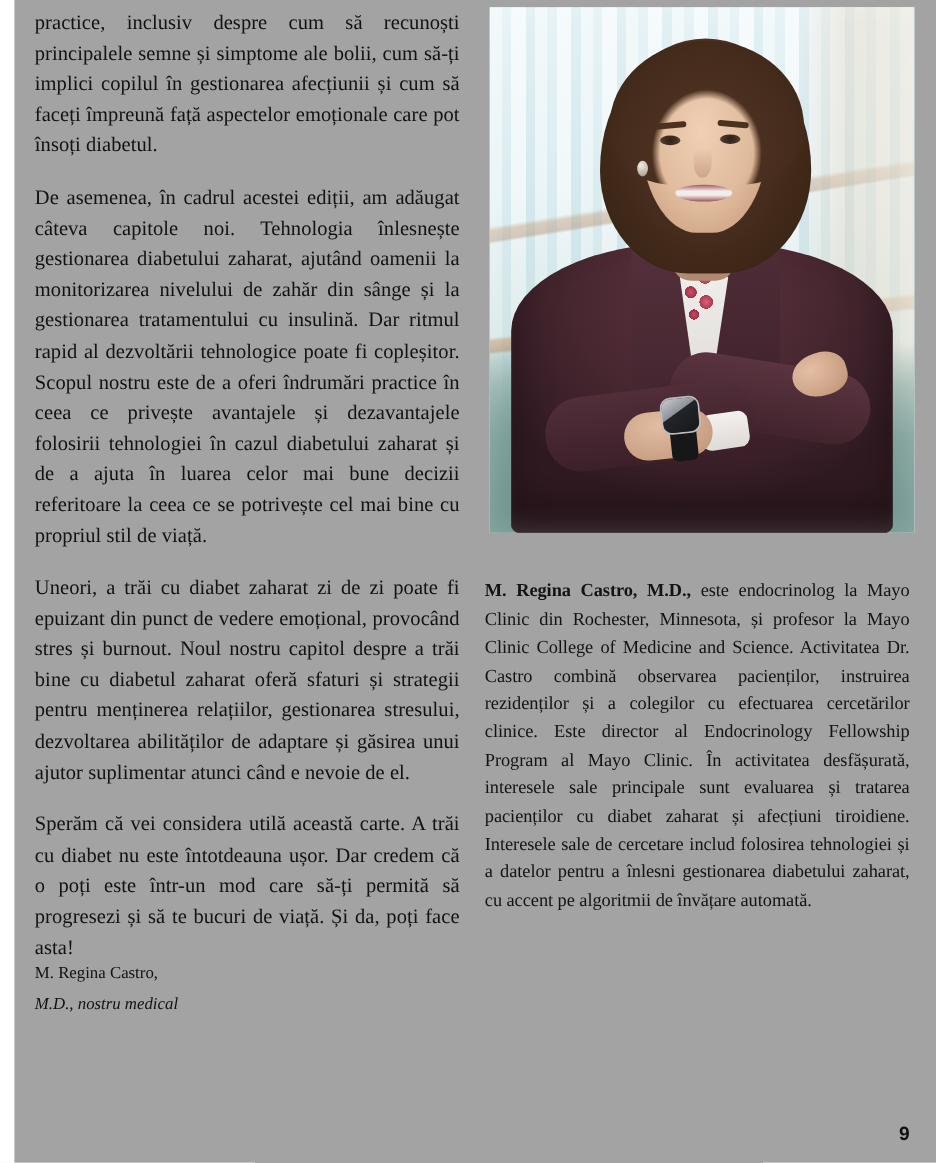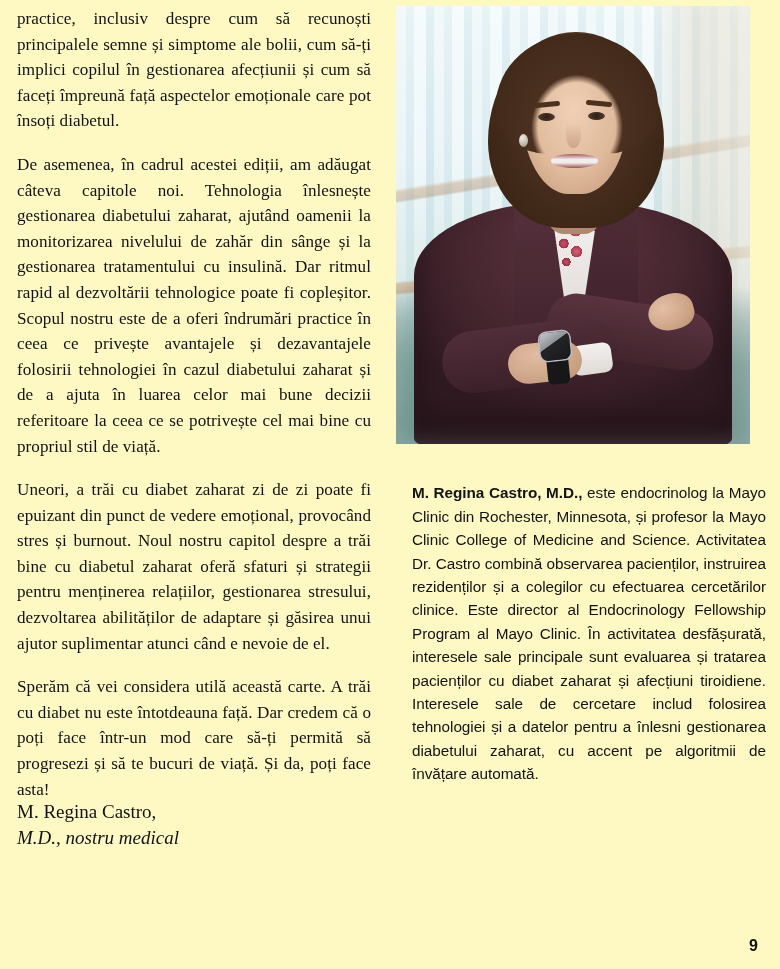--- a/index.html
+++ b/index.html
@@ -13,21 +13,22 @@
     position: relative;
     overflow: hidden;
     font-family: "Liberation Serif", "DejaVu Serif", serif;
     color: #111111;
   }
 
   
   #page {
     position: absolute;
     inset: 0;
-    background: #fef9c3;
+    background: #a3a3a3;
+    margin-left: 12px;
   }
 
   
   #left-col {
     position: absolute;
     left: 17px;
     top: 6px;
     width: 354px;
   }
   .body-para {
@@ -42,21 +43,21 @@
     letter-spacing: 0.05px;
   }
   .body-para:last-of-type { margin-bottom: 0; }
 
   #signature-block {
     position: absolute;
     left: 17px;
     top: 799px;
     width: 354px;
     font-family: "Liberation Serif", "DejaVu Serif", serif;
-    font-size: 19px;
+    font-size: 14px;
     line-height: 25.6px;
     color: #121212;
   }
   #signature-block .sig-name { display: block; }
   #signature-block .sig-role { display: block; font-style: italic; }
 
   
   #right-col {
     position: absolute;
     left: 396px;
@@ -304,24 +305,24 @@
   }
   .photo-soft {
     position: absolute; inset: 0;
     box-shadow: inset 0 0 26px rgba(255,255,255,0.22);
     pointer-events: none;
   }
 
   
   #photo-caption {
     position: absolute;
-    left: 412px;
+    left: 392px;
     top: 466px;
     width: 354px;
-    font-family: Liberation Sans, sans-serif;
+    font-family: Liberation Serif, serif;
     font-size: 15.3px;
     line-height: 23.4px;
     text-align: justify;
     text-justify: inter-word;
     color: #131313;
     letter-spacing: -0.05px;
   }
   #photo-caption .lead { font-weight: bold; }
 
   
@@ -337,21 +338,21 @@
 </style>
 </head>
 <body>
 
 <div id="page">
 
   <div id="left-col">
     <p class="body-para">practice, inclusiv despre cum să recunoști principalele semne și simptome ale bolii, cum să-ți implici copilul în gestionarea afecțiunii și cum să faceți împreună față aspectelor emoționale care pot însoți diabetul.</p>
     <p class="body-para">De asemenea, în cadrul acestei ediții, am adăugat câteva capitole noi. Tehnologia înlesnește gestionarea diabetului zaharat, ajutând oamenii la monitorizarea nivelului de zahăr din sânge și la gestionarea tratamentului cu insulină. Dar ritmul rapid al dezvoltării tehnologice poate fi copleșitor. Scopul nostru este de a oferi îndrumări practice în ceea ce privește avantajele și dezavantajele folosirii tehnologiei în cazul diabetului zaharat și de a ajuta în luarea celor mai bune decizii referitoare la ceea ce se potrivește cel mai bine cu propriul stil de viață.</p>
     <p class="body-para">Uneori, a trăi cu diabet zaharat zi de zi poate fi epuizant din punct de vedere emoțional, provocând stres și burnout. Noul nostru capitol despre a trăi bine cu diabetul zaharat oferă sfaturi și strategii pentru menținerea relațiilor, gestionarea stresului, dezvoltarea abilităților de adaptare și găsirea unui ajutor suplimentar atunci când e nevoie de el.</p>
-    <p class="body-para">Sperăm că vei considera utilă această carte. A trăi cu diabet nu este întotdeauna față. Dar credem că o poți face într-un mod care să-ți permită să progresezi și să te bucuri de viață. Și da, poți face asta!</p>
+    <p class="body-para">Sperăm că vei considera utilă această carte. A trăi cu diabet nu este întotdeauna ușor. Dar credem că o poți este într-un mod care să-ți permită să progresezi și să te bucuri de viață. Și da, poți face asta!</p>
   </div>
 
   <div id="signature-block">
     <span class="sig-name">M. Regina Castro,</span>
     <span class="sig-role">M.D., nostru medical</span>
   </div>
 
   <div id="right-col">
 
     <div id="portrait-photo">

